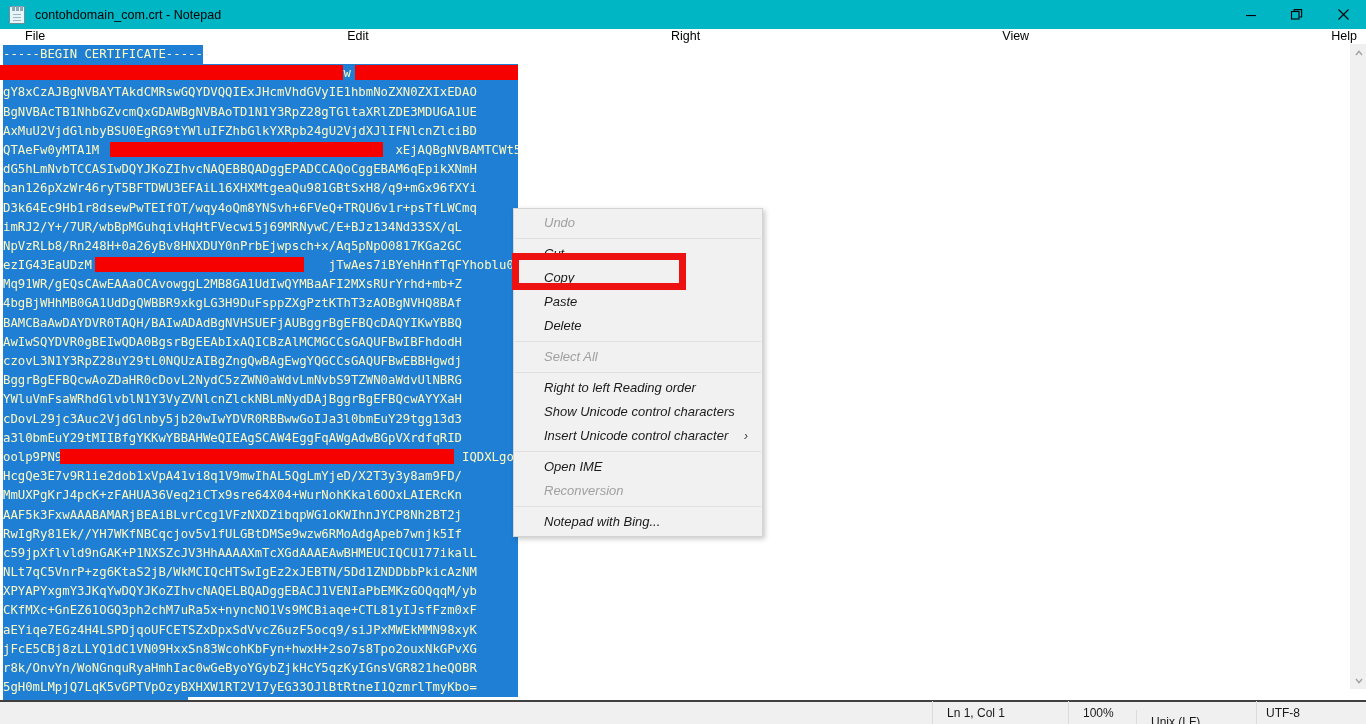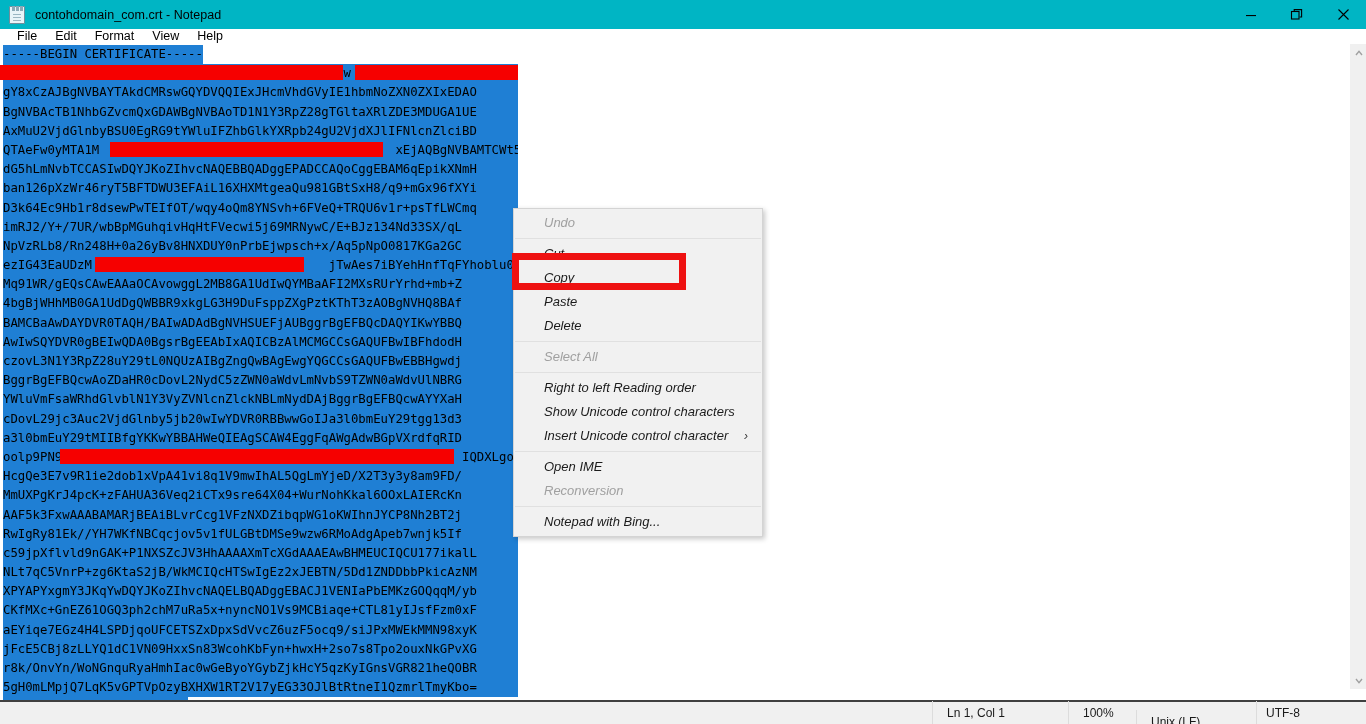--- a/index.html
+++ b/index.html
@@ -59,22 +59,23 @@
     display: flex; align-items: center; justify-content: center;
   }
   .win-btn svg { display: block; }
 
   
   .menubar {
     position: absolute; left: 0; top: 29px;
     width: 1366px; height: 15px;
     background: #ffffff;
     display: flex; align-items: center;
-    padding-left: 8px;
-    box-sizing: border-box;
+    padding-left: 16px;
+    box-sizing: border-box;
+    justify-content: space-between;
   }
   .menubar-item {
     font-size: 12.5px;
     color: #000000;
     padding: 0 9px;
     line-height: 15px;
     white-space: nowrap;
   }
 
   
@@ -89,21 +90,21 @@
     left: 3px; top: 1px;
     font-family: "DejaVu Sans Mono", "Liberation Mono", monospace;
     font-size: 12.3px;
     line-height: 19.2px;
     white-space: pre;
     color: #000000;
   }
   .doc .ln {
     display: block;
     height: 19.2px;
-    color: #000000;
+    color: #fef9c3;
     background: #1f7fd4;
     width: -moz-fit-content;
     width: fit-content;
   }
   .doc .ln.long { width: 515px; overflow: hidden; }
 
   
   .redact {
     position: absolute;
     background: #f60000;
@@ -213,21 +214,21 @@
         <svg width="13" height="13" viewBox="0 0 13 13">
           <path d="M1.5 1.5 L11.5 11.5 M11.5 1.5 L1.5 11.5" stroke="#000" stroke-width="1.1" fill="none"></path>
         </svg>
       </div>
     </div>
   </div>
 
   <div class="menubar">
     <div class="menubar-item">File</div>
     <div class="menubar-item">Edit</div>
-    <div class="menubar-item">Format</div>
+    <div class="menubar-item">Right</div>
     <div class="menubar-item">View</div>
     <div class="menubar-item">Help</div>
   </div>
 
   <div class="textarea-wrap">
     <div class="doc" id="doc"><span class="ln">-----BEGIN CERTIFICATE-----</span><span class="ln long">                            HE6zdvZUqCM3MSR788w                        v</span><span class="ln long">gY8xCzAJBgNVBAYTAkdCMRswGQYDVQQIExJHcmVhdGVyIE1hbmNoZXN0ZXIxEDAO</span><span class="ln long">BgNVBAcTB1NhbGZvcmQxGDAWBgNVBAoTD1N1Y3RpZ28gTGltaXRlZDE3MDUGA1UE</span><span class="ln long">AxMuU2VjdGlnbyBSU0EgRG9tYWluIFZhbGlkYXRpb24gU2VjdXJlIFNlcnZlciBD</span><span class="ln long">QTAeFw0yMTA1M                                        xEjAQBgNVBAMTCWt5</span><span class="ln long">dG5hLmNvbTCCASIwDQYJKoZIhvcNAQEBBQADggEPADCCAQoCggEBAM6qEpikXNmH</span><span class="ln long">ban126pXzWr46ryT5BFTDWU3EFAiL16XHXMtgeaQu981GBtSxH8/q9+mGx96fXYi</span><span class="ln long">D3k64Ec9Hb1r8dsewPwTEIfOT/wqy4oQm8YNSvh+6FVeQ+TRQU6v1r+psTfLWCmq</span><span class="ln long">imRJ2/Y+/7UR/wbBpMGuhqivHqHtFVecwi5j69MRNywC/E+BJz134Nd33SX/qL</span><span class="ln long">NpVzRLb8/Rn248H+0a26yBv8HNXDUY0nPrbEjwpsch+x/Aq5pNpO0817KGa2GC</span><span class="ln long">ezIG43EaUDzM                                jTwAes7iBYehHnfTqFYhoblu0</span><span class="ln long">Mq91WR/gEQsCAwEAAaOCAvowggL2MB8GA1UdIwQYMBaAFI2MXsRUrYrhd+mb+Z</span><span class="ln long">4bgBjWHhMB0GA1UdDgQWBBR9xkgLG3H9DuFsppZXgPztKThT3zAOBgNVHQ8BAf</span><span class="ln long">BAMCBaAwDAYDVR0TAQH/BAIwADAdBgNVHSUEFjAUBggrBgEFBQcDAQYIKwYBBQ</span><span class="ln long">AwIwSQYDVR0gBEIwQDA0BgsrBgEEAbIxAQICBzAlMCMGCCsGAQUFBwIBFhdodH</span><span class="ln long">czovL3N1Y3RpZ28uY29tL0NQUzAIBgZngQwBAgEwgYQGCCsGAQUFBwEBBHgwdj</span><span class="ln long">BggrBgEFBQcwAoZDaHR0cDovL2NydC5zZWN0aWdvLmNvbS9TZWN0aWdvUlNBRG</span><span class="ln long">YWluVmFsaWRhdGlvblN1Y3VyZVNlcnZlckNBLmNydDAjBggrBgEFBQcwAYYXaH</span><span class="ln long">cDovL29jc3Auc2VjdGlnby5jb20wIwYDVR0RBBwwGoIJa3l0bmEuY29tgg13d3</span><span class="ln long">a3l0bmEuY29tMIIBfgYKKwYBBAHWeQIEAgSCAW4EggFqAWgAdwBGpVXrdfqRID</span><span class="ln long">oolp9PN9ES                                                    IQDXLgoU8o</span><span class="ln long">HcgQe3E7v9R1ie2dob1xVpA41vi8q1V9mwIhAL5QgLmYjeD/X2T3y3y8am9FD/</span><span class="ln long">MmUXPgKrJ4pcK+zFAHUA36Veq2iCTx9sre64X04+WurNohKkal6OOxLAIERcKn</span><span class="ln long">AAF5k3FxwAAABAMARjBEAiBLvrCcg1VFzNXDZibqpWG1oKWIhnJYCP8Nh2BT2j</span><span class="ln long">RwIgRy81Ek//YH7WKfNBCqcjov5v1fULGBtDMSe9wzw6RMoAdgApeb7wnjk5If</span><span class="ln long">c59jpXflvld9nGAK+P1NXSZcJV3HhAAAAXmTcXGdAAAEAwBHMEUCIQCU177ikalL</span><span class="ln long">NLt7qC5VnrP+zg6KtaS2jB/WkMCIQcHTSwIgEz2xJEBTN/5Dd1ZNDDbbPkicAzNM</span><span class="ln long">XPYAPYxgmY3JKqYwDQYJKoZIhvcNAQELBQADggEBACJ1VENIaPbEMKzGOQqqM/yb</span><span class="ln long">CKfMXc+GnEZ61OGQ3ph2chM7uRa5x+nyncNO1Vs9MCBiaqe+CTL81yIJsfFzm0xF</span><span class="ln long">aEYiqe7EGz4H4LSPDjqoUFCETSZxDpxSdVvcZ6uzF5ocq9/siJPxMWEkMMN98xyK</span><span class="ln long">jFcE5CBj8zLLYQ1dC1VN09HxxSn83WcohKbFyn+hwxH+2so7s8Tpo2ouxNkGPvXG</span><span class="ln long">r8k/OnvYn/WoNGnquRyaHmhIac0wGeByoYGybZjkHcY5qzKyIGnsVGR821heQOBR</span><span class="ln long">5gH0mLMpjQ7LqK5vGPTVpOzyBXHXW1RT2V17yEG33OJlBtRtneI1QzmrlTmyKbo=</span><span class="ln">-----END CERTIFICATE-----</span></div>
     <div id="redactions">
         <div class="redact" style="left: 0px; top: 21.2px; width: 343px; height: 15px; background: rgb(246, 0, 0);"></div>
         <div class="redact" style="left: 355px; top: 21.2px; width: 163px; height: 15px; background: rgb(246, 0, 0);"></div>
         <div class="redact" style="left: 110px; top: 98px; width: 273px; height: 15px; background: rgb(246, 0, 0);"></div>

